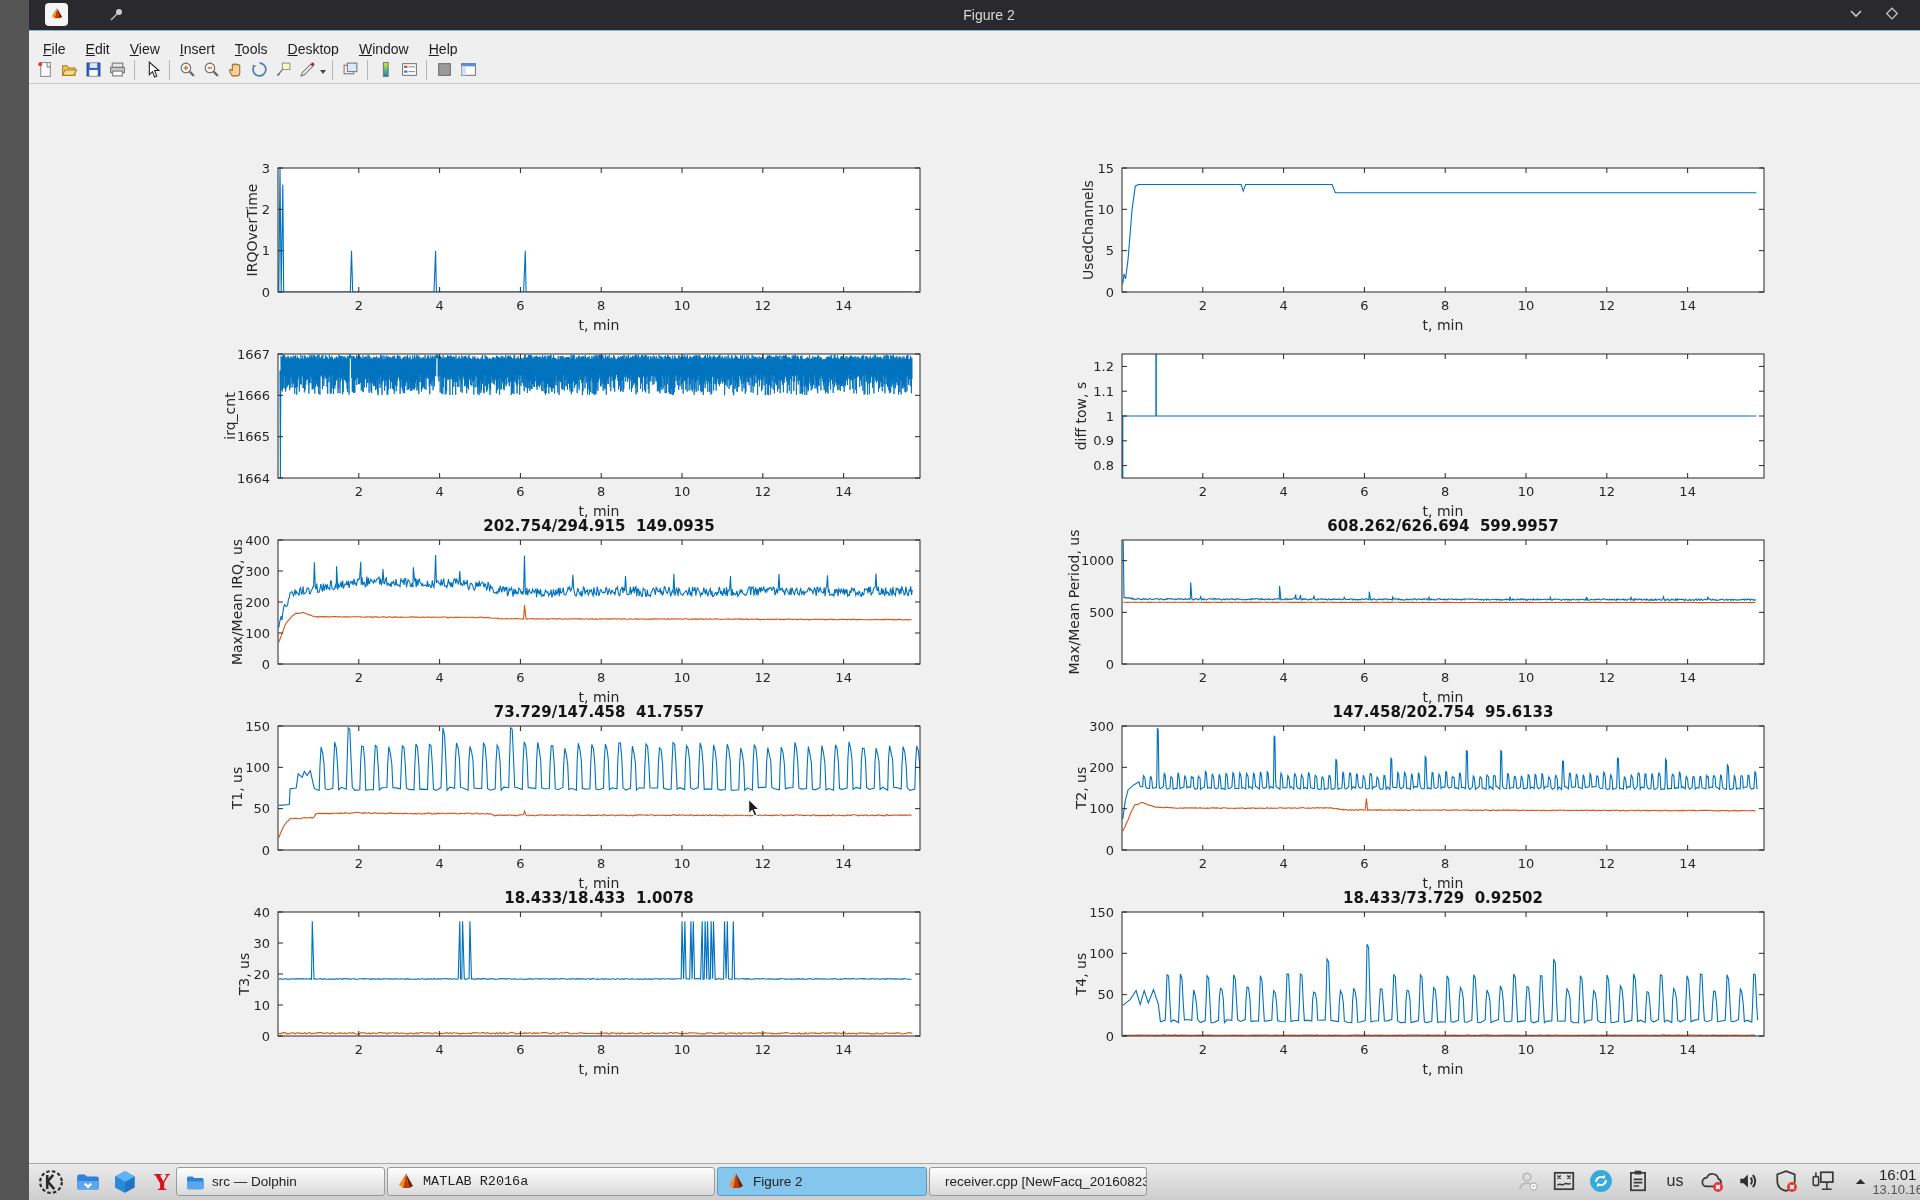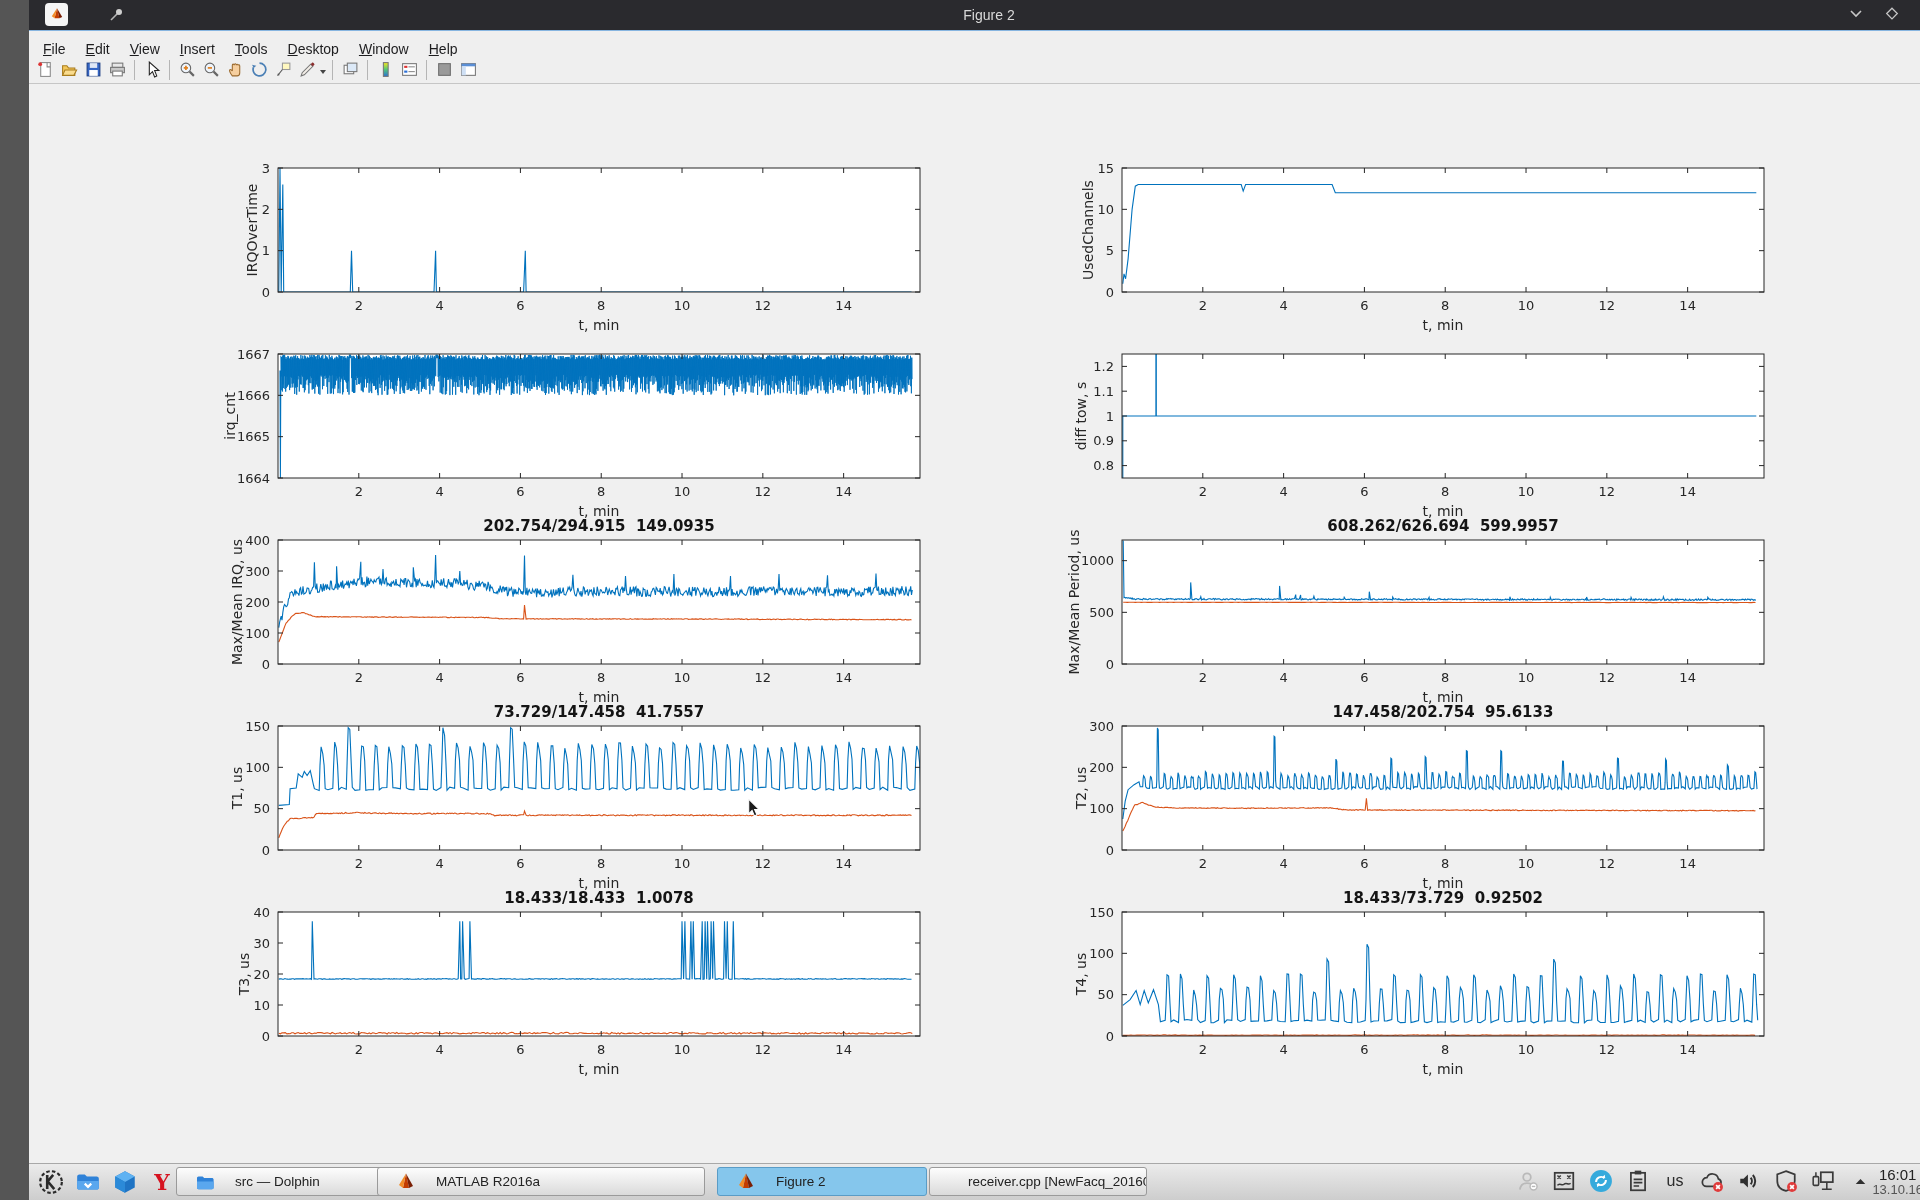--- a/index.html
+++ b/index.html
@@ -31,22 +31,22 @@
   .subplot svg{overflow:visible;display:block;}
   .tick{font:13px "DejaVu Sans",sans-serif;fill:#262626;}
   .axlbl{font:14px "DejaVu Sans",sans-serif;fill:#262626;}
   .ttl{font:700 15px "DejaVu Sans",sans-serif;fill:#141414;}
   
   #taskbar{position:absolute;left:0;top:1163px;width:1920px;height:37px;
     background:linear-gradient(#ebebeb,#cdcdcd);border-top:1px solid #a8a8a8;box-sizing:border-box;}
   #launchers{position:absolute;left:8px;top:4px;display:flex;align-items:center;gap:9px;}
   .launcher{width:28px;height:28px;display:flex;align-items:center;justify-content:center;}
   .task-btn{position:absolute;top:3px;height:29px;border:1px solid #9a9a9a;border-radius:3px;
-    background:linear-gradient(#fdfdfd,#dadada);display:flex;align-items:center;gap:20px;
-    padding:0 18px;box-sizing:border-box;font-size:13.5px;color:#222;overflow:hidden;white-space:nowrap;}
+    background:linear-gradient(#fdfdfd,#dadada);display:flex;align-items:center;gap:7px;
+    padding:0 8px;box-sizing:border-box;font-size:13.5px;color:#222;overflow:hidden;white-space:nowrap;}
   .task-btn.active{background:#85c6ec;border-color:#5a9cc6;}
   #tray{position:absolute;right:76px;top:4px;display:flex;align-items:center;gap:11px;}
   .tray-ic{width:26px;height:26px;display:flex;align-items:center;justify-content:center;}
   #kbd-layout{font-size:16px;color:#2b2b2b;}
   #clock{position:absolute;right:26px;top:3px;text-align:center;line-height:1.05;}
   #clock .t{font-size:15px;color:#222;}
   #clock .d{font-size:13px;color:#555;}
   #hamburger{position:absolute;right:4px;top:9px;}
   
   #cursor{position:absolute;left:716px;top:798px;z-index:99;pointer-events:none;}
@@ -756,21 +756,21 @@
         </div>
       </div>
     <div id="tasks">
         <div class="task-btn" style="left: 147px; width: 209px;">
           <svg width="20" height="20" viewBox="0 0 20 20">
             <path d="M2 6c0-.8.6-1.6 1.6-1.6h4l1.6 1.6H17c.8 0 1.6.6 1.6 1.6v8c0 1-.6 1.6-1.6 1.6H3.6c-1 0-1.6-.6-1.6-1.6z" fill="#2f82d8"></path>
             <path d="M2 9.5h16.6v6.1c0 1-.6 1.6-1.6 1.6H3.6c-1 0-1.6-.6-1.6-1.6z" fill="#5aa7ee"></path>
           </svg>
           <span>src — Dolphin</span>
         </div>
-        <div class="task-btn" style="left: 348px; width: 328px;">
+        <div class="task-btn" style="left: 358px; width: 328px; font-family: Liberation Mono, monospace;">
           <svg width="20" height="20" viewBox="0 0 20 20">
             <polygon points="10,1.5 13,16 7,16" fill="#c43c00"></polygon>
             <polygon points="10,1.5 7,16 3,13" fill="#f28c28"></polygon>
             <polygon points="13,16 17,14 10,1.5" fill="#7a1f05"></polygon>
           </svg>
           <span>MATLAB R2016a</span>
         </div>
         <div class="task-btn active" style="left: 688px; width: 210px;">
           <svg width="20" height="20" viewBox="0 0 20 20">
             <polygon points="10,1.5 13,16 7,16" fill="#c43c00"></polygon>

